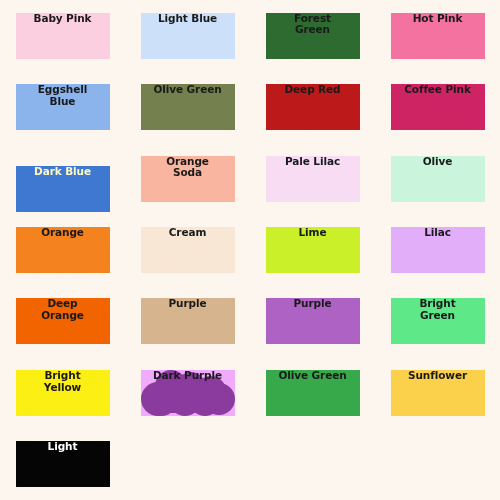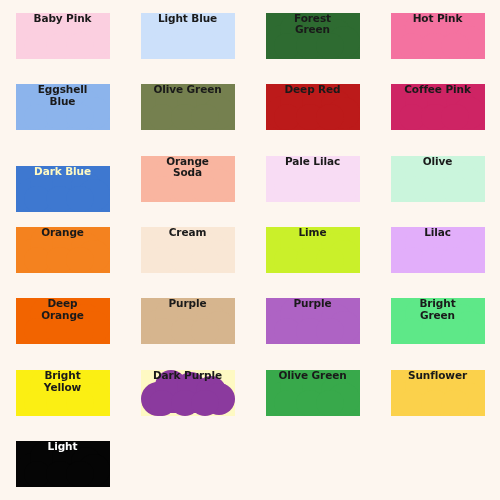--- a/index.html
+++ b/index.html
@@ -368,21 +368,21 @@
         <div class="lobe l4" style="background: rgb(251, 239, 19);"></div>
         <div class="lobe l5" style="background: rgb(251, 239, 19);"></div>
         <div class="lobe l6" style="background: rgb(251, 239, 19);"></div>
         <div class="lobe l7" style="background: rgb(251, 239, 19);"></div>
         <div class="lobe l8" style="background: rgb(251, 239, 19);"></div>
         <div class="cloud-label">Bright
 Yellow</div>
       </div>
     </div>
     <div class="swatch-cell">
-      <div class="cloud" style="background: #fef9c3; color: rgb(26, 26, 26);">
+      <div class="cloud" style="background: #f0abfc; color: rgb(26, 26, 26);">
         <div class="base" style="background: rgb(139, 58, 158);"></div>
         <div class="lobe l1" style="background: rgb(139, 58, 158);"></div>
         <div class="lobe l2" style="background: rgb(139, 58, 158);"></div>
         <div class="lobe l3" style="background: rgb(139, 58, 158);"></div>
         <div class="lobe l4" style="background: rgb(139, 58, 158);"></div>
         <div class="lobe l5" style="background: rgb(139, 58, 158);"></div>
         <div class="lobe l6" style="background: rgb(139, 58, 158);"></div>
         <div class="lobe l7" style="background: rgb(139, 58, 158);"></div>
         <div class="lobe l8" style="background: rgb(139, 58, 158);"></div>
         <div class="cloud-label">Dark Purple</div>

